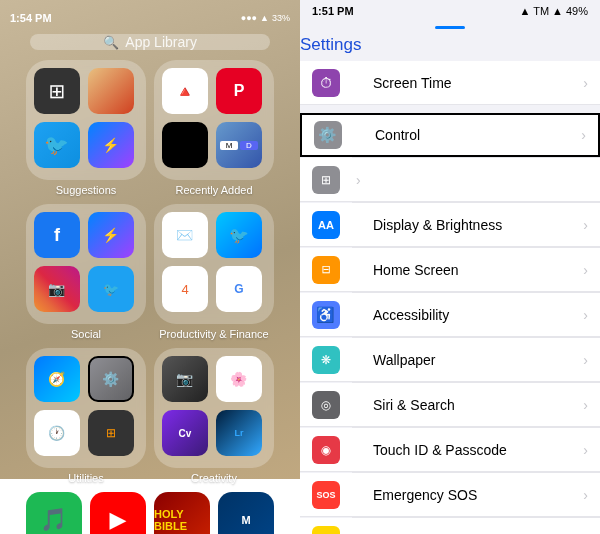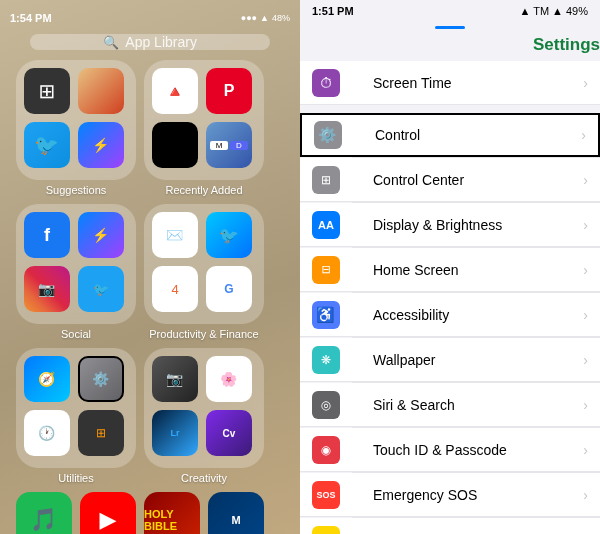--- a/index.html
+++ b/index.html
@@ -7,25 +7,26 @@
       width: 600px;
       height: 534px;
       display: flex;
       font-family: -apple-system, 'SF Pro Display', 'Helvetica Neue', Arial, sans-serif;
       overflow: hidden;
     }
 
     
     .left-panel {
       width: 300px;
-      height: 534px;
+      height: 479px;
       background: linear-gradient(160deg, #c8b89a 0%, #b8a88a 30%, #a89878 60%, #c0a880 100%);
       position: relative;
       display: flex;
       flex-direction: column;
+      align-items: center;
       padding-top: 10px;
     }
 
     .status-bar-left {
       width: 100%;
       display: flex;
       justify-content: space-between;
       align-items: center;
       padding: 2px 10px;
       height: 20px;
@@ -155,25 +156,25 @@
     }
     .status-right-icons {
       font-size: 11px;
       color: #000;
       display: flex;
       gap: 3px;
       align-items: center;
     }
 
     .settings-title {
-      text-align: right;
+      text-align: left;
       font-size: 17px;
-      font-weight: 700;
+      font-weight: 400;
       padding: 4px 0 6px 0;
-      color: #15803d;
+      color: #1d4ed8;
     }
 
     .settings-list {
       flex: 1;
       overflow: hidden;
       background: #f2f2f7;
     }
 
     .settings-item {
       display: flex;
@@ -266,21 +267,21 @@
   </style>
 </head>
 <body>
 
 <div class="left-panel">
   <div class="status-bar-left">
     <span class="status-left-time">1:54 PM</span>
     <div class="status-left-icons">
       <span>●●●</span>
       <span>▲</span>
-      <span>48%</span>
+      <span>33%</span>
     </div>
   </div>
 
   <div class="search-bar">
     <span style="color:rgba(255,255,255,0.8);font-size:13px;">🔍</span>
     <span class="search-bar-text">App Library</span>
   </div>
 
   <div class="app-grid-area">
 
@@ -336,22 +337,22 @@
           <div class="app-icon small settings-highlight" style="background:linear-gradient(135deg,#8e8e93,#636366);border-radius:10px;color:#fff;font-size:14px;">⚙️</div>
           <div class="app-icon small" style="background:#fff;border-radius:10px;font-size:14px;">🕐</div>
           <div class="app-icon small" style="background:#333;border-radius:10px;color:#ff9500;font-size:12px;">⊞</div>
         </div>
         <span class="folder-label">Utilities</span>
       </div>
       <div class="folder-item">
         <div class="folder-box">
           <div class="app-icon small" style="background:linear-gradient(135deg,#555,#222);border-radius:10px;color:#fff;font-size:14px;">📷</div>
           <div class="app-icon small" style="background:#fff;border-radius:10px;font-size:14px;">🌸</div>
+          <div class="app-icon small" style="background:linear-gradient(135deg,#7d2ae8,#3c1a78);border-radius:10px;color:#fff;font-size:10px;font-weight:bold;">Cv</div>
           <div class="app-icon small" style="background:linear-gradient(135deg,#001e3c,#31a8ff);border-radius:10px;color:#31a8ff;font-size:9px;font-weight:bold;">Lr</div>
-          <div class="app-icon small" style="background:linear-gradient(135deg,#7d2ae8,#3c1a78);border-radius:10px;color:#fff;font-size:10px;font-weight:bold;">Cv</div>
         </div>
         <span class="folder-label">Creativity</span>
       </div>
     </div>
 
     <div class="bottom-row">
       <div class="partial-icon" style="background:#1db954;border-radius:14px;color:#fff;font-size:22px;">🎵</div>
       <div class="partial-icon" style="background:#ff0000;border-radius:14px;color:#fff;font-size:22px;">▶</div>
       <div class="partial-icon" style="background:linear-gradient(135deg,#8b0000,#cc2200);border-radius:14px;color:#ffd700;font-size:11px;font-weight:bold;">HOLY BIBLE</div>
       <div class="partial-icon" style="background:linear-gradient(135deg,#003366,#004488);border-radius:14px;color:#fff;font-size:11px;font-weight:bold;">M</div>
@@ -385,21 +386,20 @@
 
     <div class="settings-item highlighted">
       <div class="settings-icon-wrap bg-gray">⚙️</div>
       <span class="settings-item-label">Control</span>
       <span class="settings-chevron">›</span>
     </div>
     <div class="sep-line"></div>
 
     <div class="settings-item">
       <div class="settings-icon-wrap bg-gray" style="font-size:12px;">⊞</div>
-      <span class="settings-item-label">Control Center</span>
       <span class="settings-chevron">›</span>
     </div>
     <div class="sep-line"></div>
 
     <div class="settings-item">
       <div class="settings-icon-wrap bg-blue" style="font-size:11px;font-weight:bold;">AA</div>
       <span class="settings-item-label">Display &amp; Brightness</span>
       <span class="settings-chevron">›</span>
     </div>
     <div class="sep-line"></div>

